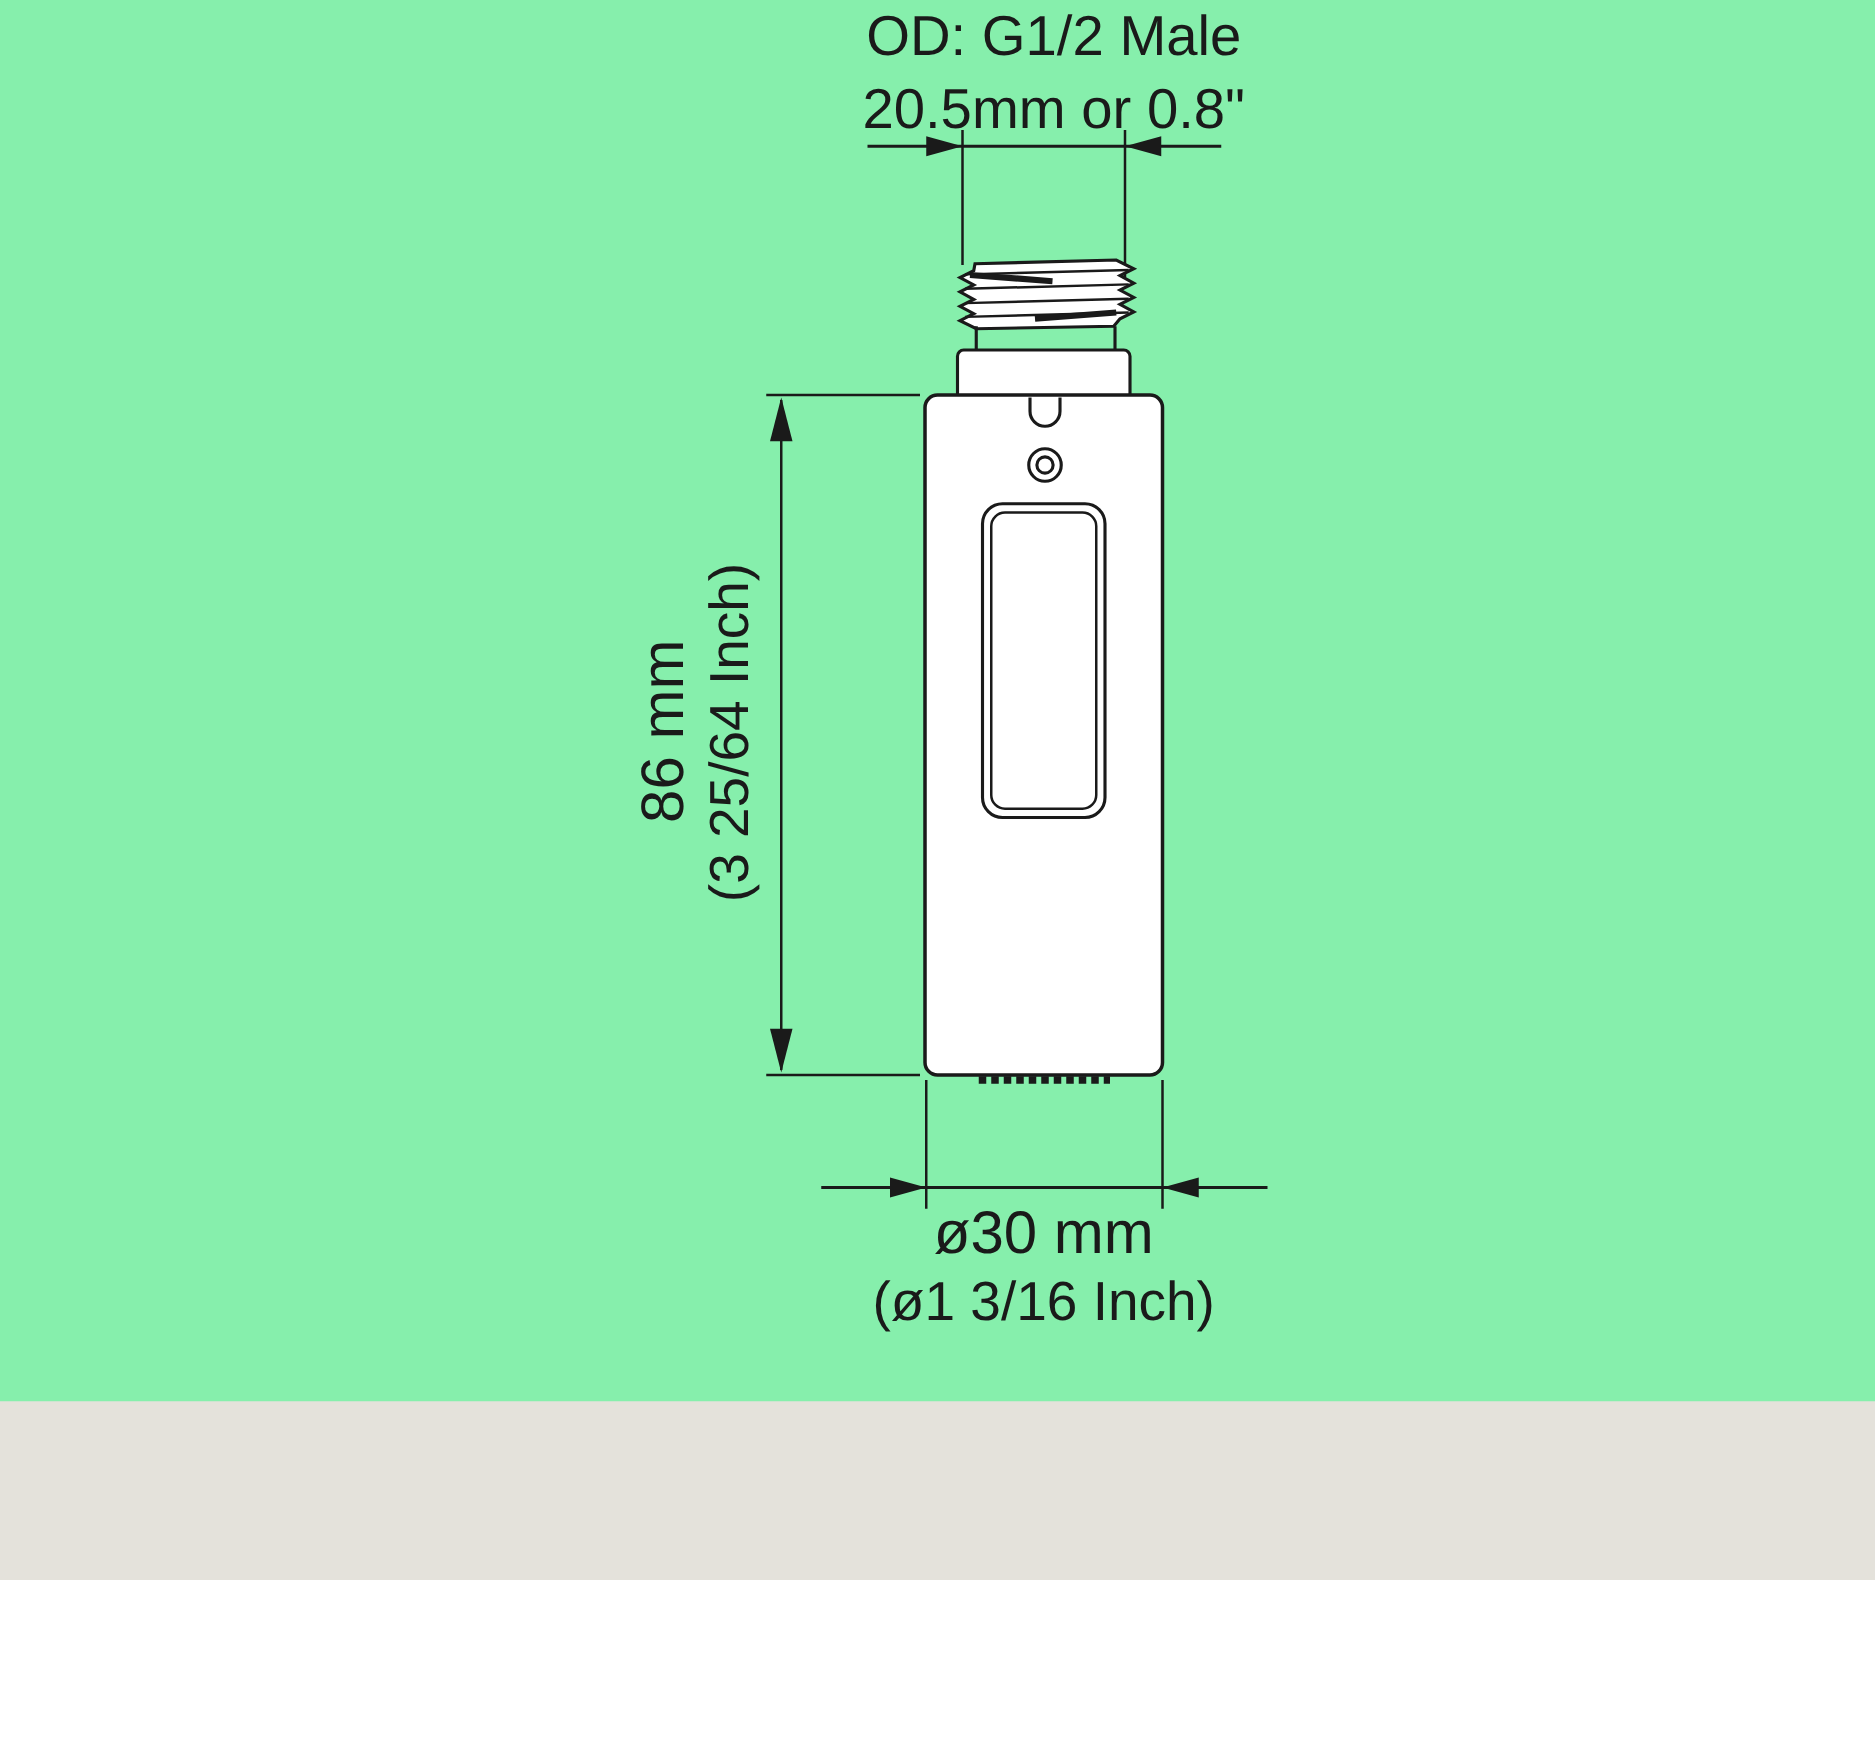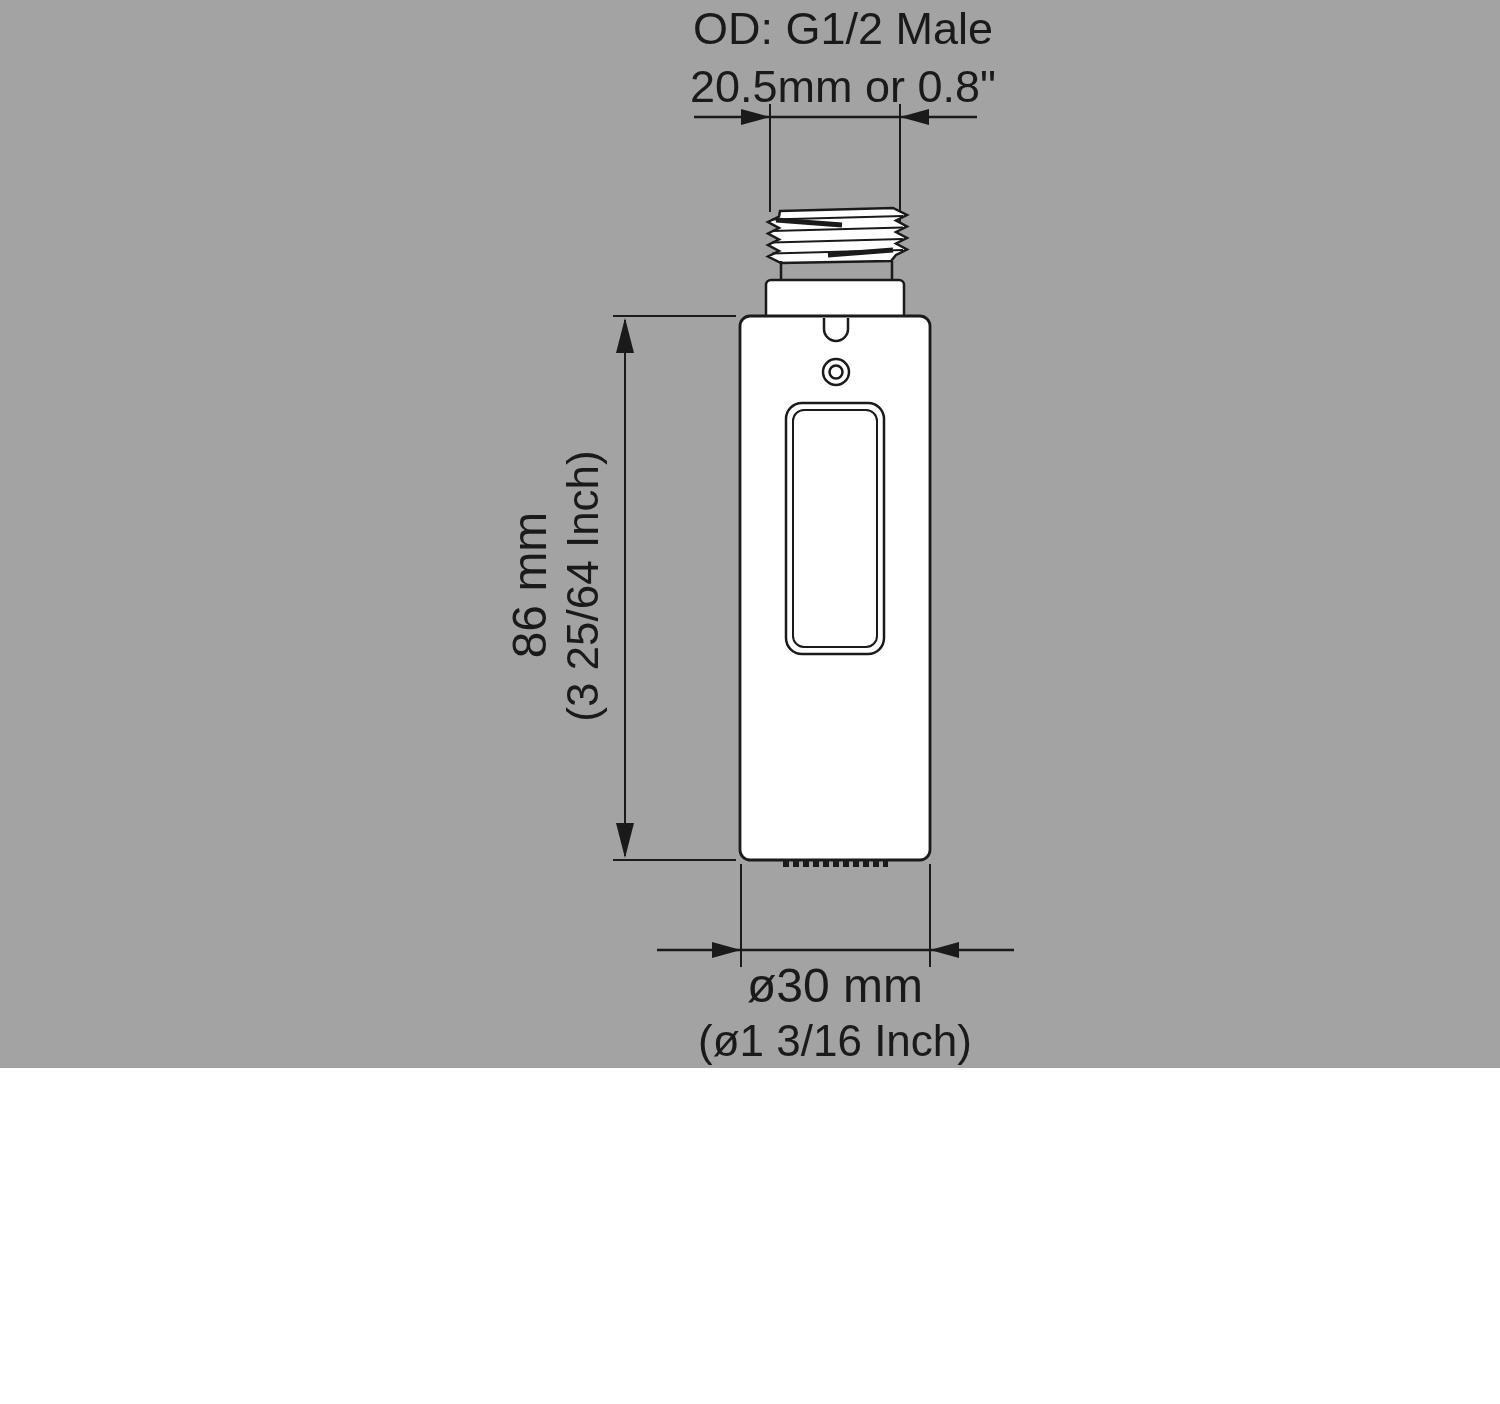--- a/index.html
+++ b/index.html
@@ -1,18 +1,18 @@
 <!DOCTYPE html>
 <html><head>
 <meta charset="utf-8">
 <style>
   html,body { margin:0; padding:0; background:#ffffff; }
   .stage {
-    position:relative; width:1500px; height:1068px;
-    background:#a3a3a3; overflow:hidden;
+    position:relative; width:1500px; height:1264px;
+    background:#86efac; overflow:hidden;
     font-family:"Liberation Sans", sans-serif;
     color:#1a1a1a;
   }
   .drawing { position:absolute; top:0; left:0; }
   .dwg-text { fill:#1a1a1a; font-family:"Liberation Sans", sans-serif; }
   .panel {
     position:absolute; left:0; top:1121px; width:1500px; height:283px;
     background:#e4e2db;
   }
 </style>

